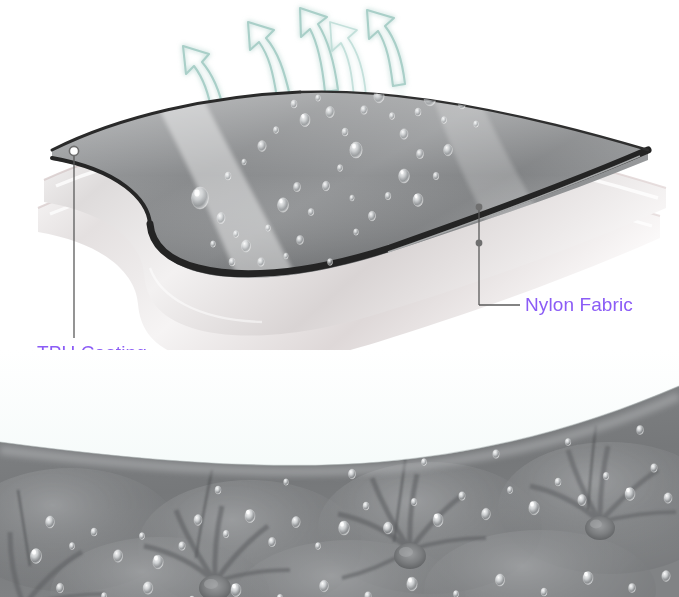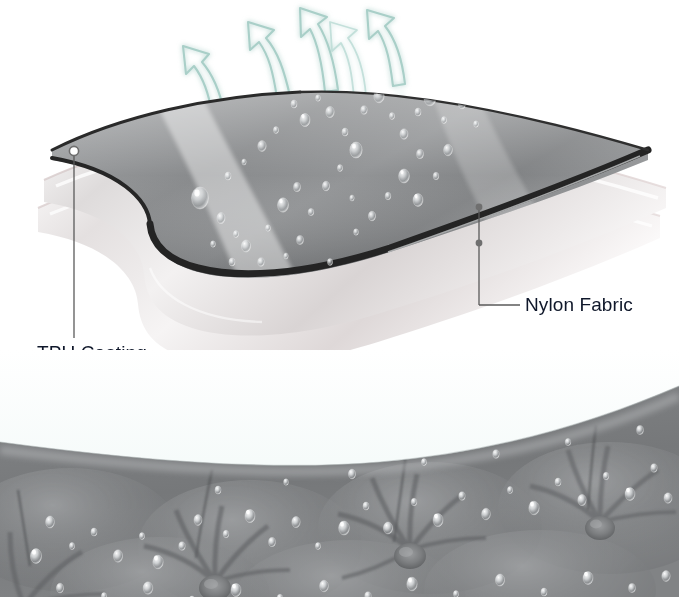--- a/index.html
+++ b/index.html
@@ -29,21 +29,21 @@
     overflow: hidden;
   }
   #diagram-svg {
     position: absolute;
     left: 0; top: 0;
   }
 
   
   .callout-label {
     position: absolute;
-    color: #0f172a;
+    color: #8b5cf6;
     font-family: "Liberation Sans", sans-serif;
     font-size: 19px;
     letter-spacing: 0.1px;
     white-space: nowrap;
     line-height: 1;
   }
   #label-tpu {
     left: 37px;
     top: 343px;
   }

